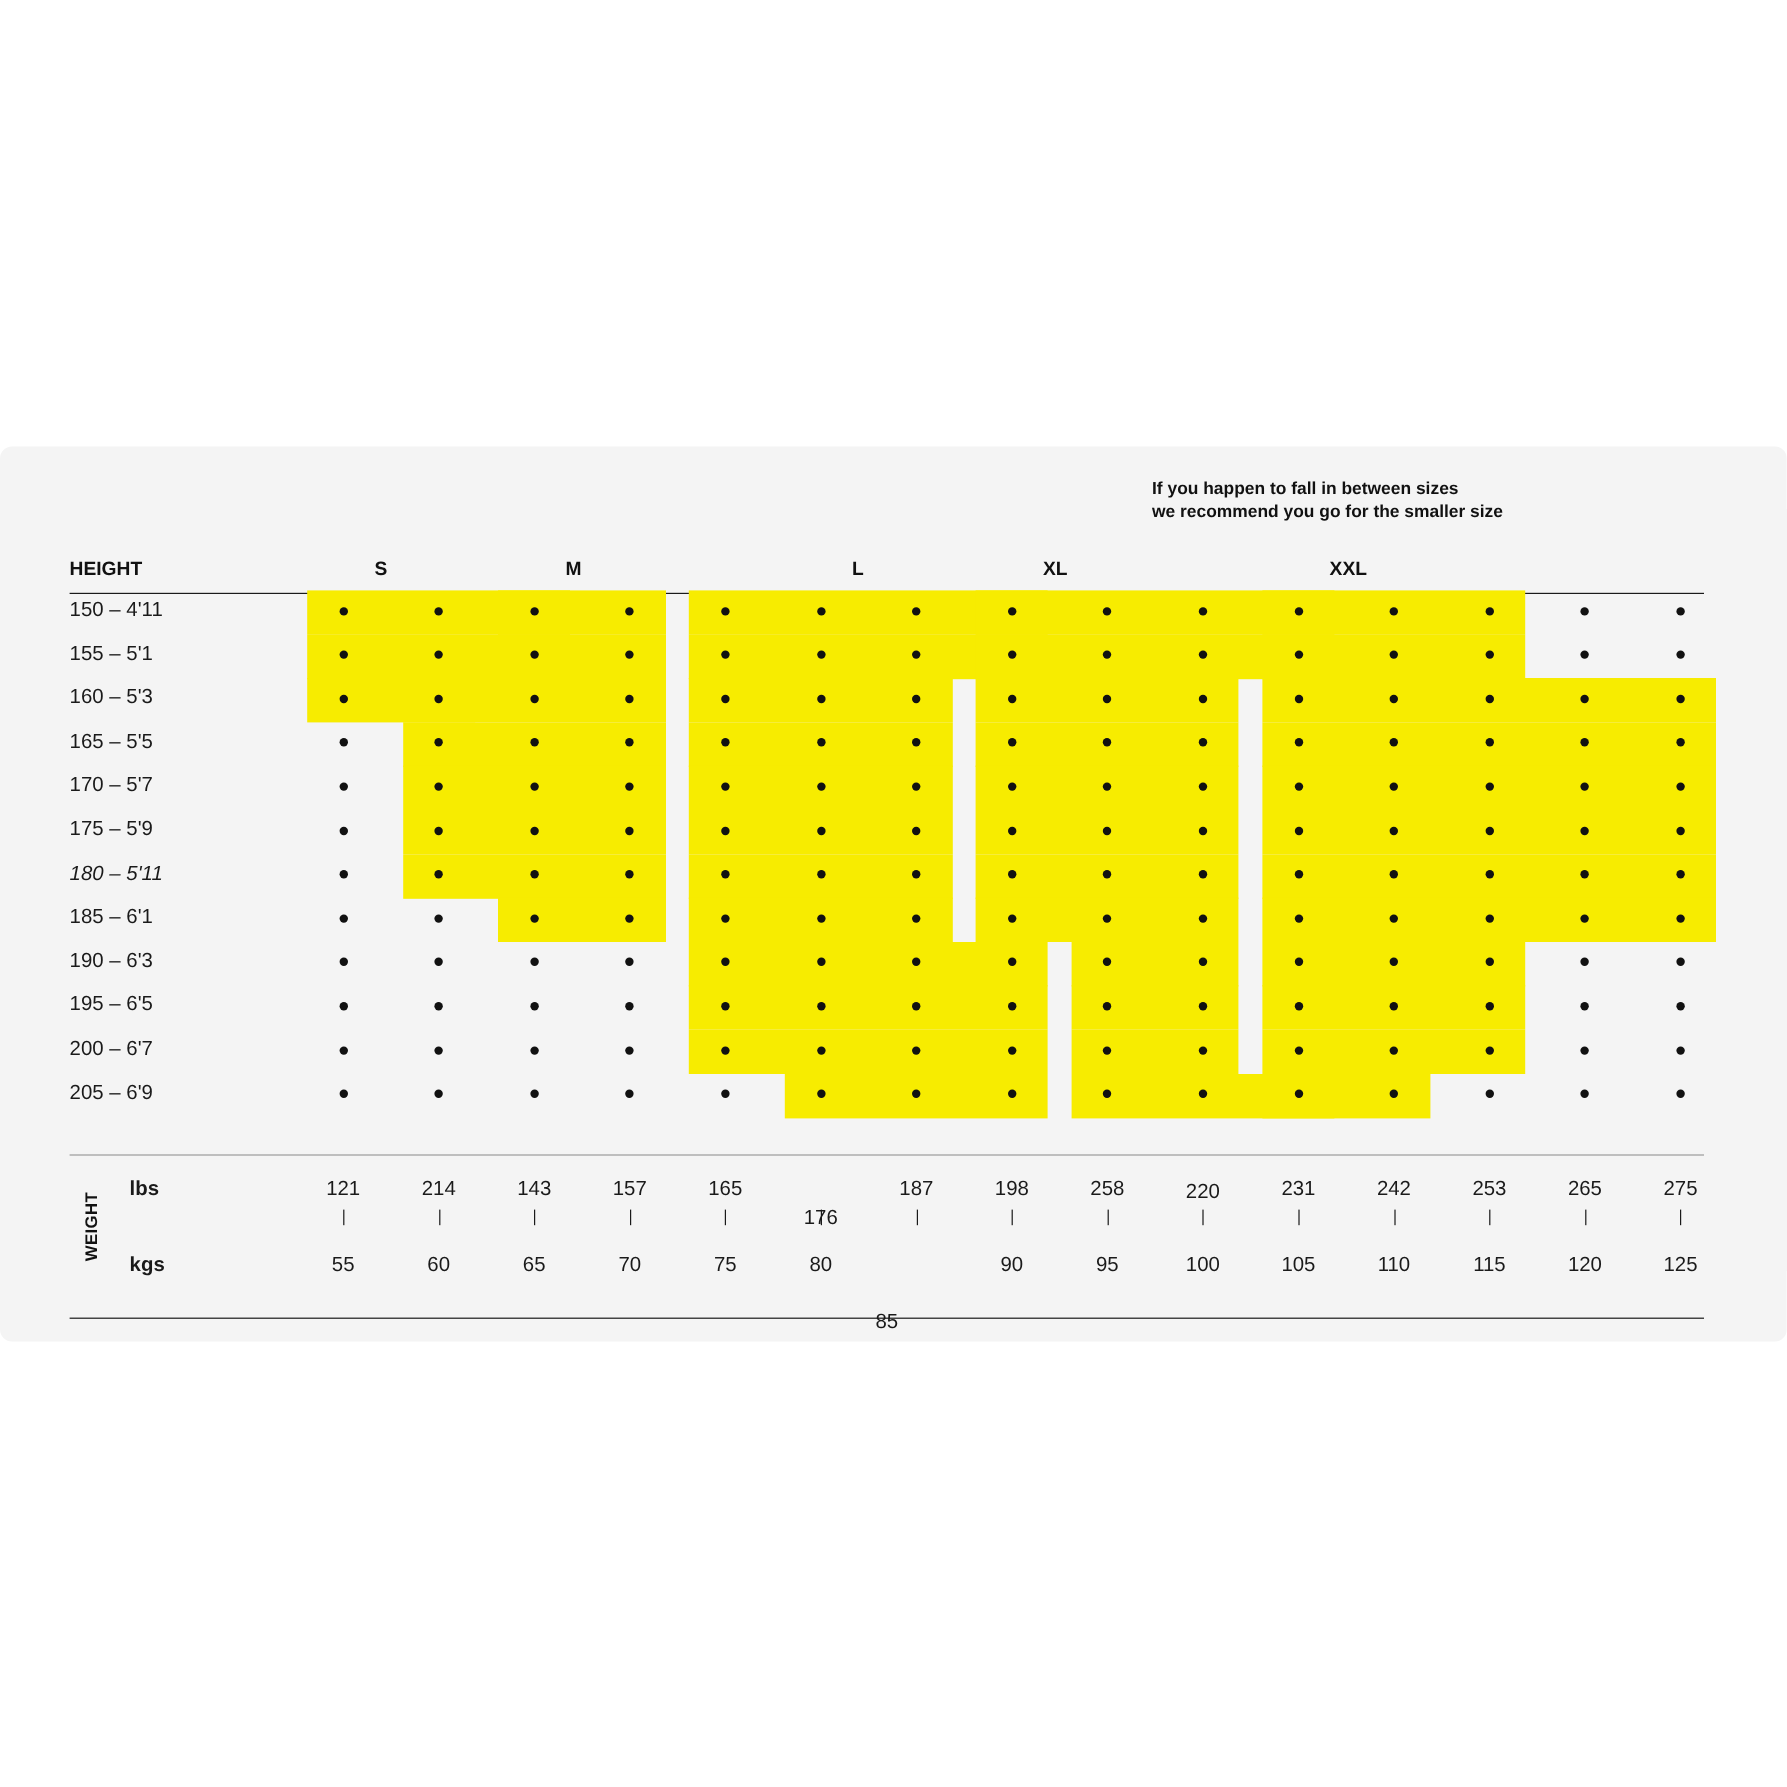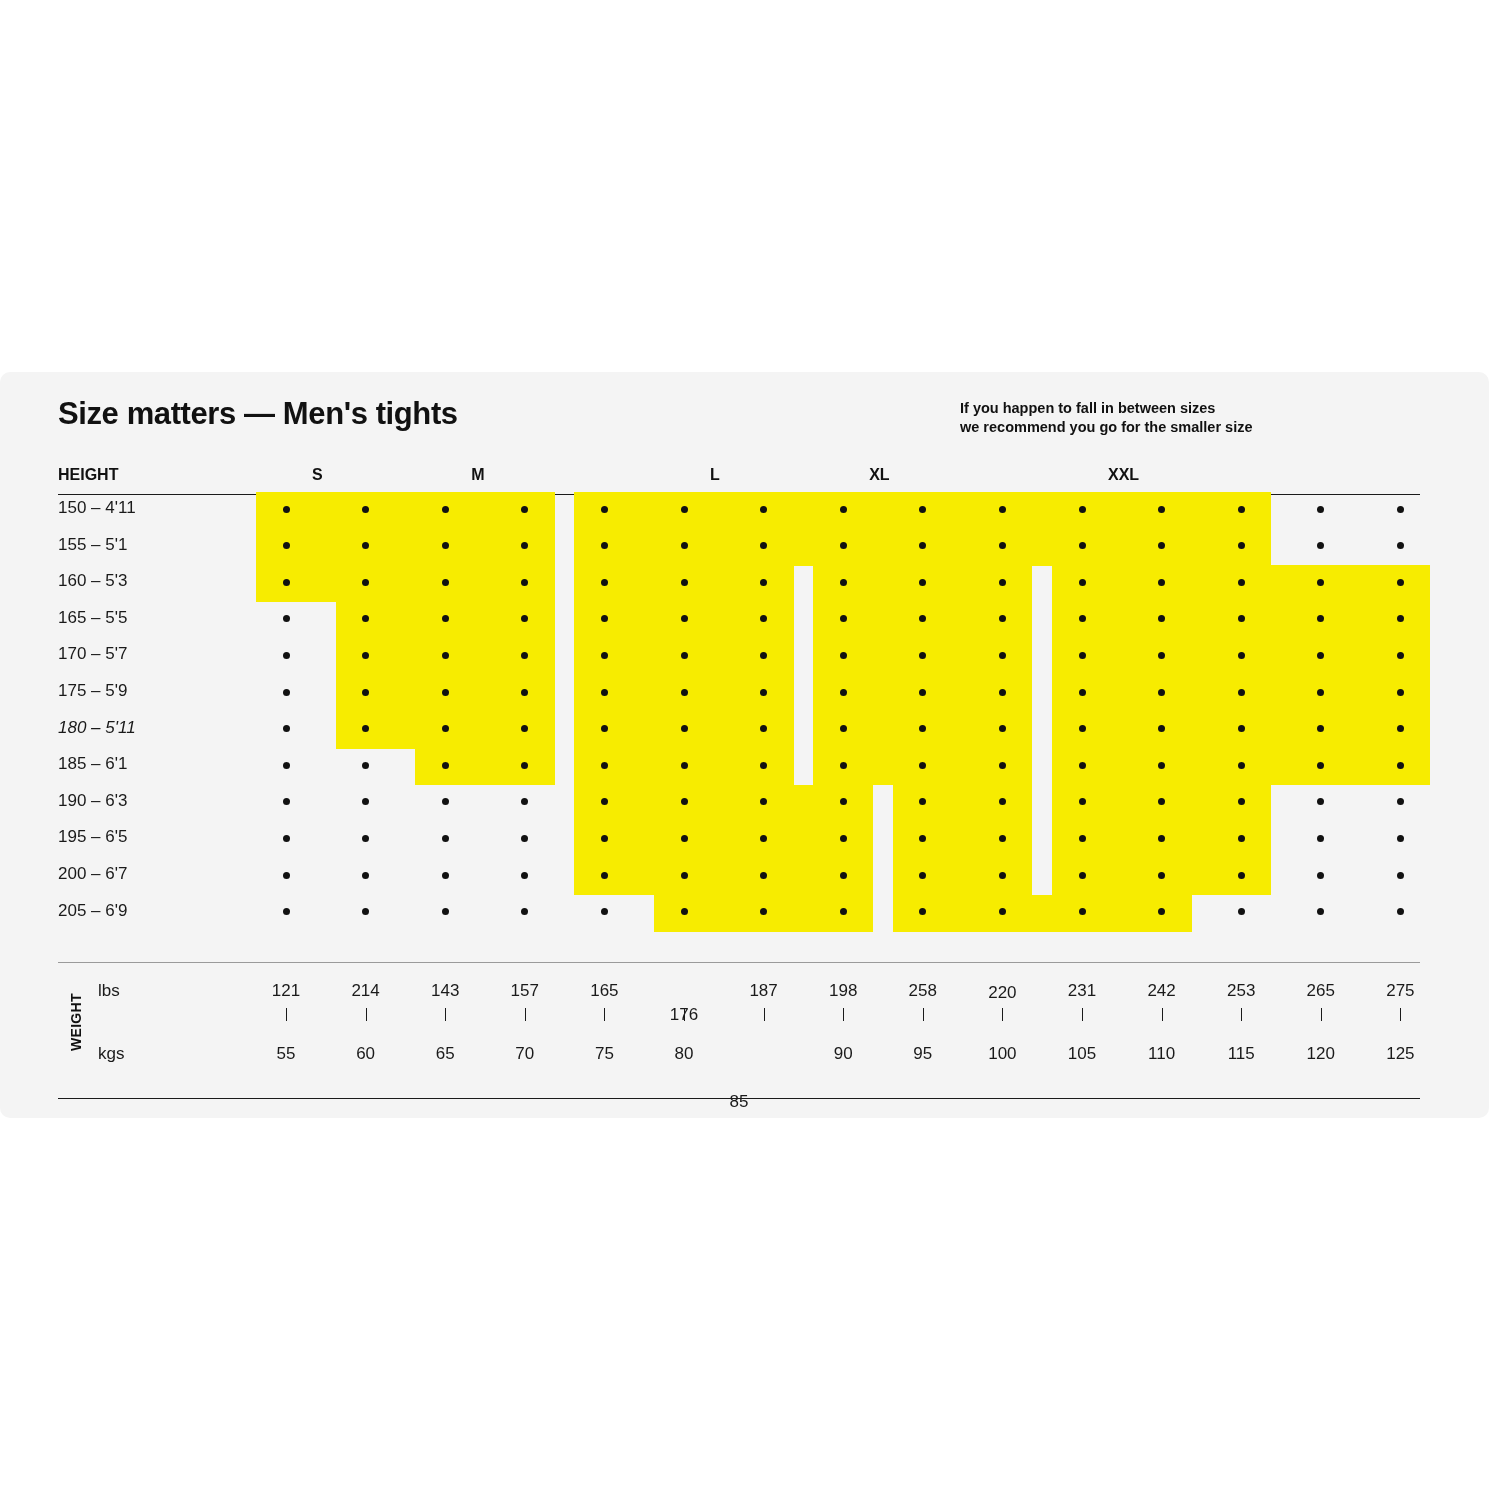--- a/index.html
+++ b/index.html
@@ -112,38 +112,38 @@
     font-size: 14px;
     font-weight: bold;
     color: #111111;
     transform: rotate(-90deg);
     transform-origin: left top;
     white-space: nowrap;
     letter-spacing: 0.3px;
   }
   .unit {
     position: absolute;
-    left: 40px;
+    left: 50px;
     font-size: 17px;
     color: #1a1a1a;
+    font-weight: bold;
   }
   .tick {
     position: absolute;
     width: 1px;
     height: 13px;
     background: #1a1a1a;
   }
 </style>
 </head>
 <body>
 
 <div id="root">
   <div class="card"></div>
   <div class="inner">
-    <div class="title">Size matters — Men's tights</div>
     <div class="note">
       <div>If you happen to fall in between sizes</div>
       <div>we recommend you go for the smaller size</div>
     </div>
     <div class="heightlabel-hdr" style="top:70px;">HEIGHT</div>
     <div id="sizeheaders">
         <div class="sizehdr" style="left: 254px; top: 70px;">S</div>
         <div class="sizehdr" style="left: 413.2px; top: 70px;">M</div>
         <div class="sizehdr" style="left: 652px; top: 70px;">L</div>
         <div class="sizehdr" style="left: 811.2px; top: 70px;">XL</div>

